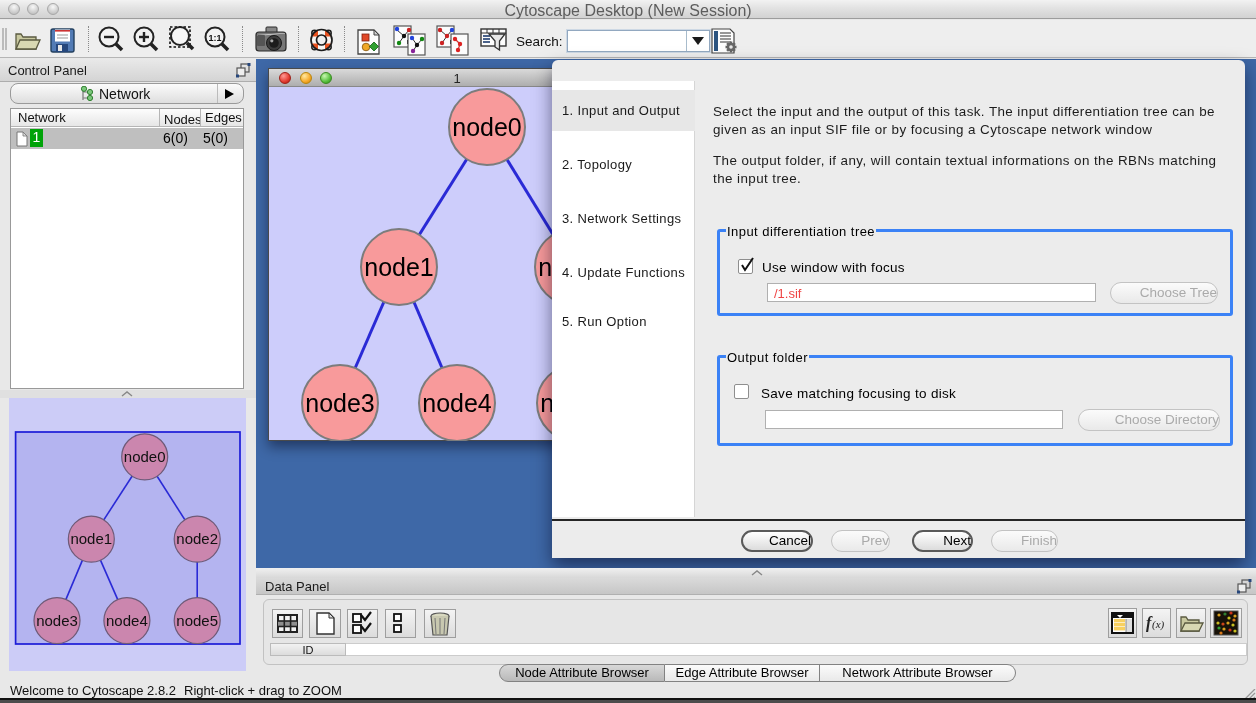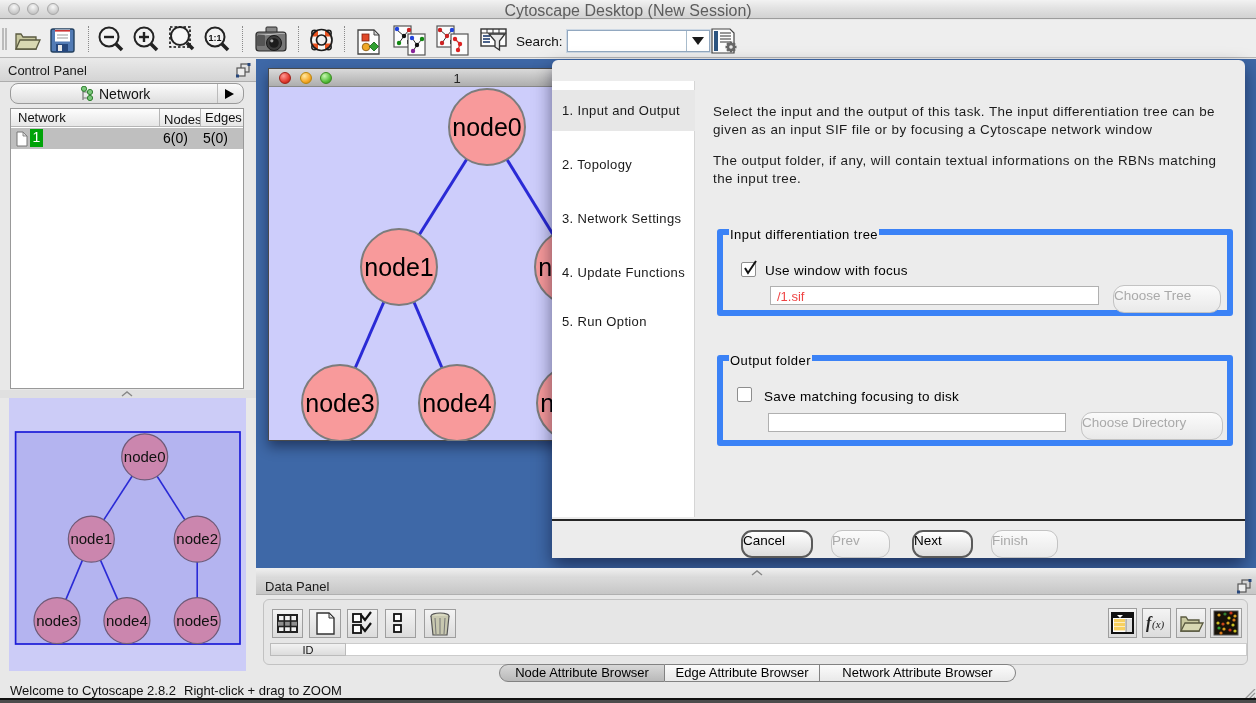--- a/index.html
+++ b/index.html
@@ -57,26 +57,26 @@
   #dlgtitle { left:0; top:0; width:693px; height:20px; border-radius:6px 6px 0 0;
     background:linear-gradient(#f0f0f0,#d5d5d5); border-bottom:1px solid #9b9b9b; }
   #dlgtitle .txt { position:absolute; left:0; top:3px; width:100%; text-align:center; font-size:13px; color:#3c3c3c; }
   .glight { position:absolute; top:5px; width:12px; height:12px; border-radius:50%;
     background:radial-gradient(circle at 50% 30%, #fdfdfd, #d8d8d8 55%, #bcbcbc); border:1px solid #aaa; }
   #dlgside { left:0; top:21px; width:143px; height:436px; background:#fff; border-right:1px solid #d5d5d5; }
   #dlgside .sel { position:absolute; left:0; top:9px; width:143px; height:41px; background:#e7e7e7; }
   .sitem { position:absolute; left:10px; font-size:13px; letter-spacing:0.35px; color:#1a1a1a; white-space:nowrap; }
   #dlgbody { left:144px; top:21px; width:549px; height:436px; background:#ececec; }
   #dlgbody .ptext { position:absolute; left:17px; width:540px; font-size:13.4px; color:#1c1c1c; line-height:18.4px; letter-spacing:0.42px; }
-  .grp { position:absolute; left:21px; width:516px; border:6px solid #3b82f6; border-radius:3px; }
+  .grp { position:absolute; left:21px; width:516px; border:3px solid #3b82f6; border-radius:3px; }
   .grp .glabel { position:absolute; left:6px; top:-8px; background:#ececec; padding:0 1px; font-size:13px; letter-spacing:0.45px; color:#000; white-space:nowrap; }
   .cb { position:absolute; width:15px; height:15px; background:#fff; border:1px solid #8e8e8e; border-radius:2px; }
   .cblbl { position:absolute; font-size:13.5px; letter-spacing:0.3px; color:#000; white-space:nowrap; }
   .tfield { position:absolute; height:19px; background:#fff; border:1px solid #b0b0b0; font-size:13px; color:#ef4444; }
-  .pillbtn { position:absolute; height:28px; border-radius:11px; text-align:left; font-size:13.5px; white-space:nowrap; }
+  .pillbtn { position:absolute; height:22px; border-radius:11px; text-align:right; font-size:13.5px; white-space:nowrap; }
   .pillbtn.dis { border:1px solid #c3c3c3; color:#aaa; background:linear-gradient(#fbfbfb,#e9e9e9); }
   .pillbtn.en { border:2px solid #5a5a5a; color:#000; background:linear-gradient(#ffffff,#dcdcdc); }
   #dlgsep { left:0; top:459px; width:693px; height:2px; background:#252525; }
   #dlgbtns { left:0; top:461px; width:693px; height:37px; background:#ececec; }
   
   #hdivider { left:256px; top:568px; width:1000px; height:10px; background:linear-gradient(#f0f0f0,#d8d8d8); }
   #datapanel { left:256px; top:578px; width:1000px; height:120px; background:#e8e8e8; }
   #dpheader { left:0; top:0; width:1000px; height:17px; background:linear-gradient(#dadada,#c6c6c6); border-bottom:1px solid #b0b0b0; }
   #dpheader span { position:absolute; left:9px; top:1px; font-size:13px; color:#1a1a1a; }
   #dpinner { left:7px; top:21px; width:985px; height:66px; background:#e6e6e6; border:1px solid #c2c2c2; border-radius:6px; }

